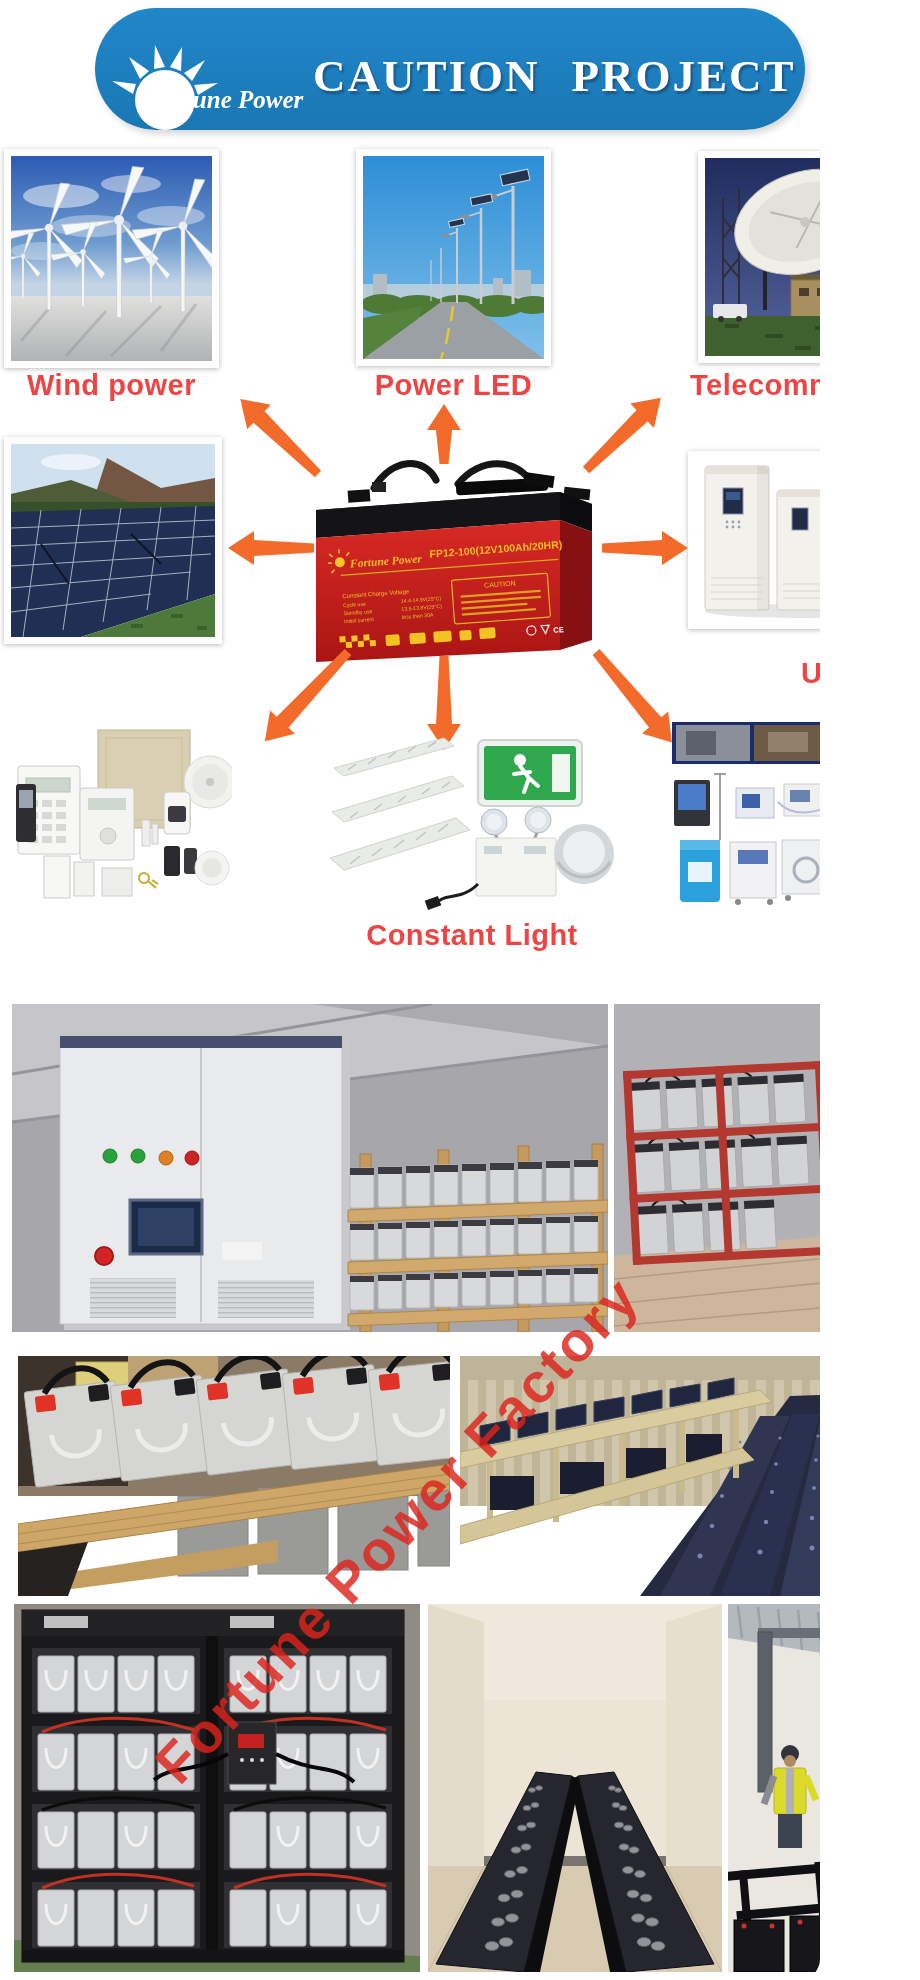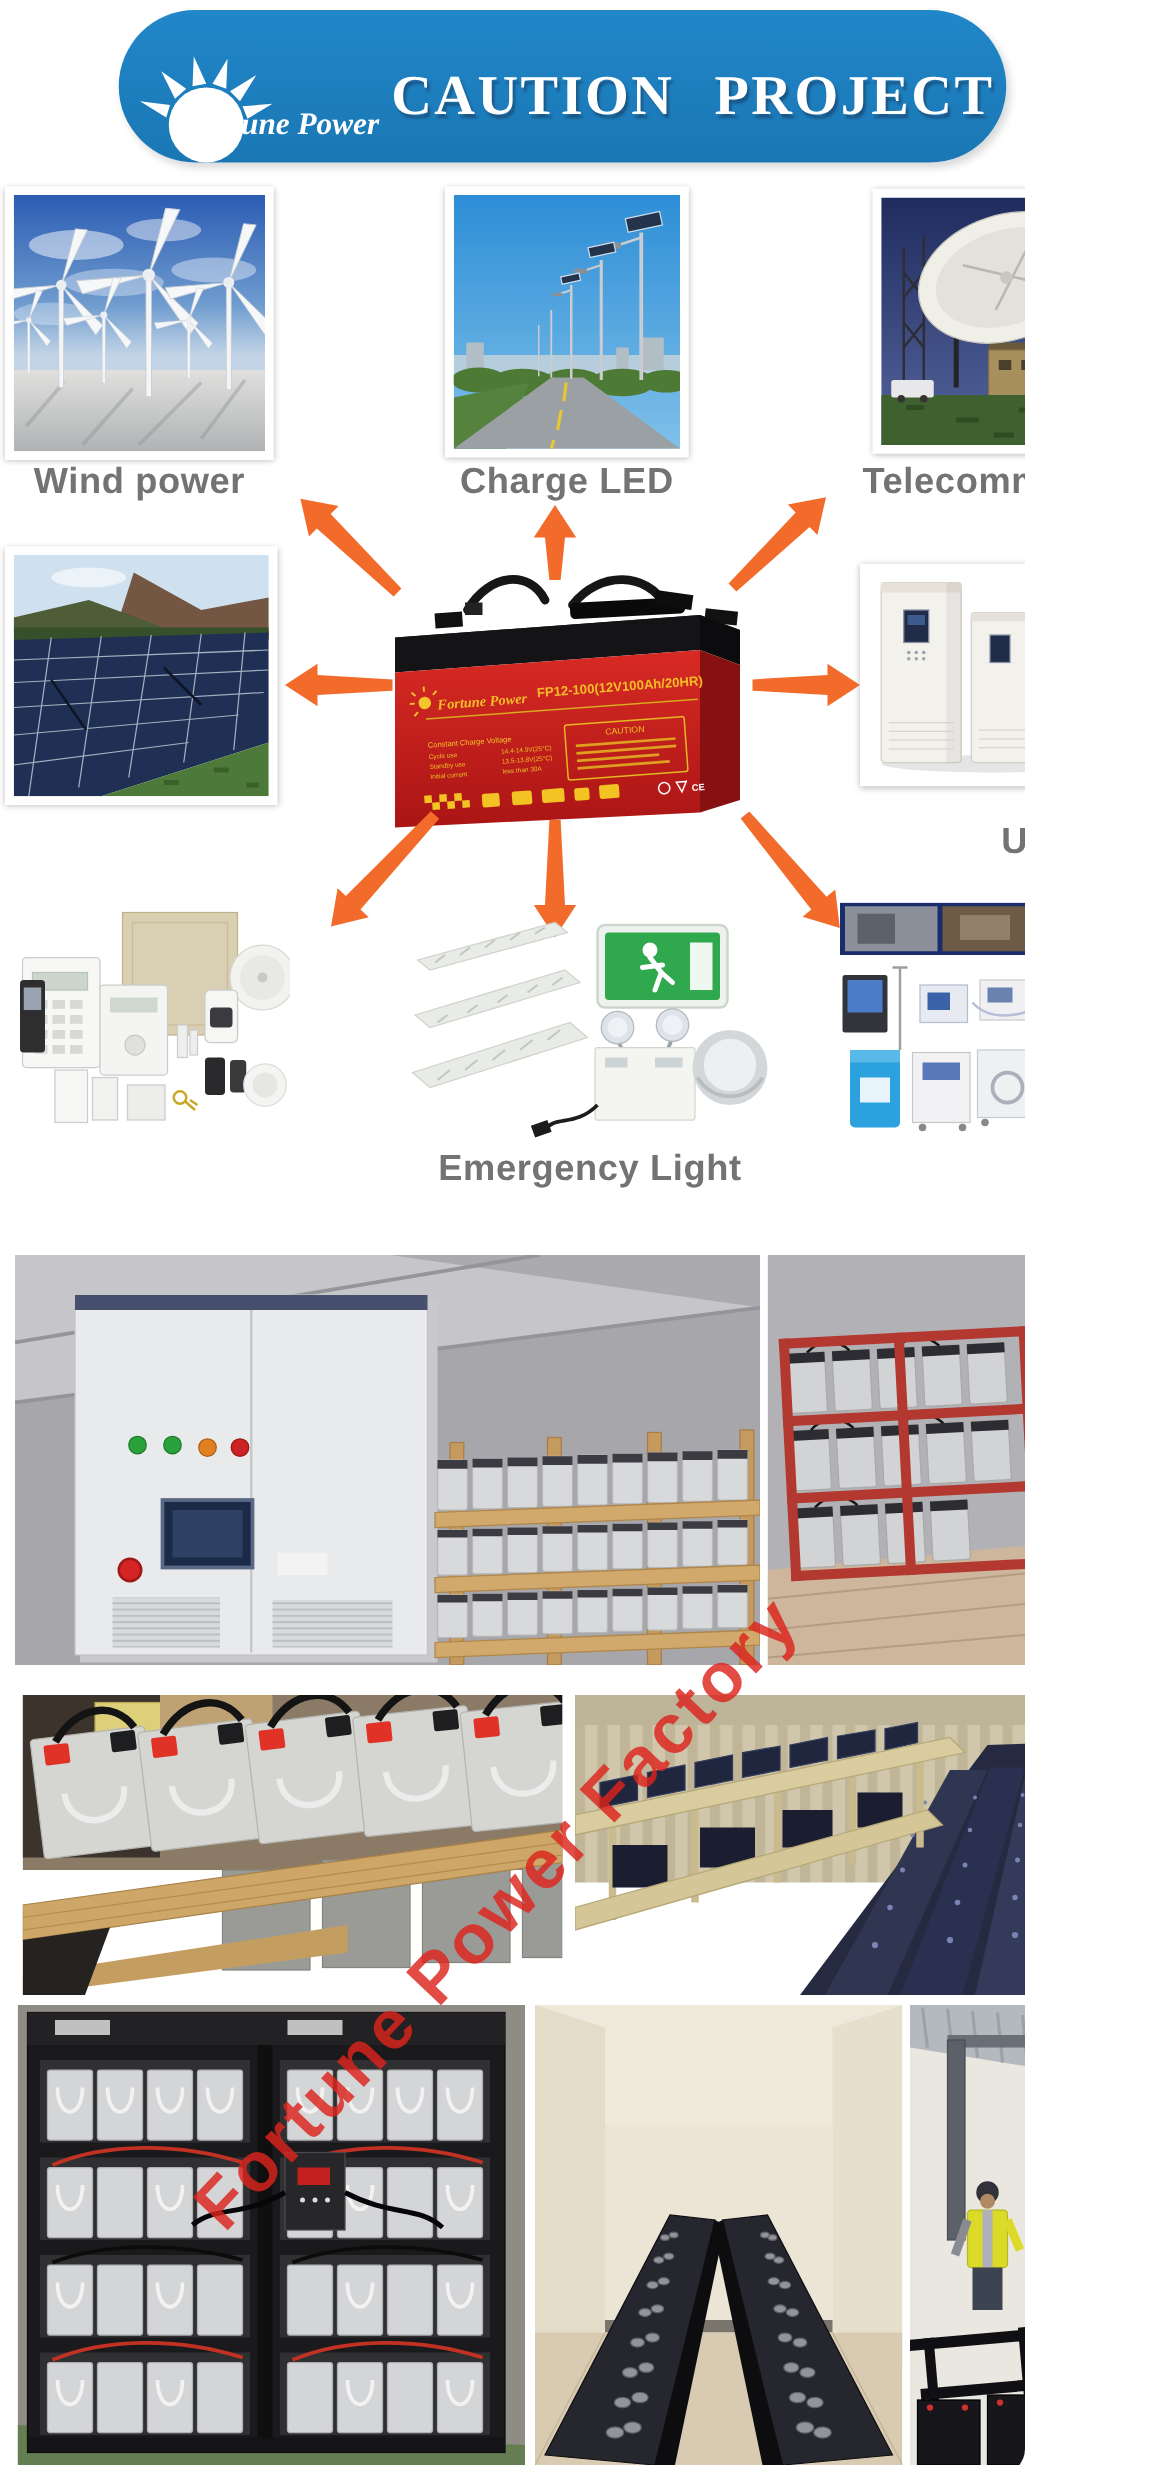--- a/index.html
+++ b/index.html
@@ -2,21 +2,21 @@
 <html><head>
 <meta charset="utf-8">
 <style>
   html,body{margin:0;padding:0;background:#fff;}
   .page{position:relative;width:820px;height:1980px;background:#ffffff;font-family:"Liberation Sans",sans-serif;overflow:hidden;border-radius:21px;}
   .abs{position:absolute;}
   .photo{position:absolute;background:#fff;padding:7px;box-shadow:0 1px 5px rgba(0,0,0,.28);}
   .photo svg{display:block;}
   .fphoto{position:absolute;overflow:hidden;}
   .fphoto svg{display:block;}
-  .lbl{position:absolute;color:#737373;font-size:29px;font-weight:600;text-align:center;letter-spacing:.5px;line-height:34px;}
+  .lbl{position:absolute;color:#ef4444;font-size:29px;font-weight:600;text-align:center;letter-spacing:.5px;line-height:34px;}
   .banner{position:absolute;left:95px;top:8px;width:710px;height:122px;border-radius:62px;
           background:linear-gradient(180deg,#2187c9,#1a77b4);box-shadow:3px 4px 7px rgba(0,0,0,.16);}
   .brand{position:absolute;left:52px;top:78px;font-family:"Liberation Serif",serif;font-style:italic;font-weight:700;font-size:25px;color:#fff;white-space:nowrap;}
   .title{position:absolute;left:218px;top:42px;font-family:"Liberation Serif",serif;font-weight:700;font-size:45px;color:#fff;
          text-shadow:2px 3px 2px rgba(25,55,90,.55);letter-spacing:2px;white-space:nowrap;}
   .title .w2{margin-left:32px;}
   .watermark{position:absolute;left:-78px;top:1497px;width:950px;text-align:center;font-size:56px;font-weight:700;
              color:rgba(221,35,28,.82);letter-spacing:3px;transform:rotate(-46.5deg);z-index:6;white-space:nowrap;pointer-events:none;}
   .arrows{position:absolute;left:0;top:380px;width:920px;height:400px;pointer-events:none;}
 </style>
@@ -185,21 +185,21 @@
           <rect x="150" y="180" width="18" height="4"></rect>
           <rect x="90" y="188" width="16" height="4"></rect>
         </g>
       <rect x="8" y="146" width="34" height="14" rx="2" fill="#e8e8ea"></rect>
       <circle cx="16" cy="161" r="3" fill="#333"></circle>
         <circle cx="34" cy="161" r="3" fill="#333"></circle>
     </svg>
   </div>
 
   <div class="lbl" style="left:4px;top:368px;width:215px">Wind power</div>
-  <div class="lbl" style="left:356px;top:368px;width:195px">Charge LED</div>
+  <div class="lbl" style="left:356px;top:368px;width:195px">Power LED</div>
   <div class="lbl" style="left:690px;top:368px;width:220px">Telecommunicate</div>
 
   <div class="photo" style="left:4px;top:437px">
     <svg width="204" height="193" viewBox="0 0 204 193">
       <rect width="204" height="64" fill="#cfe0ee"></rect>
       <ellipse cx="60" cy="18" rx="30" ry="8" fill="#fff" opacity=".6"></ellipse>
       <polygon points="96,14 150,44 204,34 204,64 80,64" fill="#735742"></polygon>
       <polygon points="0,50 60,36 120,58 0,62" fill="#4e5c38"></polygon>
       <rect y="58" width="204" height="10" fill="#35502a"></rect>
       <polygon points="0,68 204,62 204,150 70,193 0,193" fill="#1f3054"></polygon>
@@ -516,21 +516,21 @@
       <path d="M106,80 C120,96 150,92 164,78" stroke="#b8bcd8" stroke-width="2" fill="none"></path>
       <g fill="#888">
           <circle cx="66" cy="180" r="3"></circle>
           <circle cx="98" cy="180" r="3"></circle>
           <circle cx="116" cy="176" r="3"></circle>
           <circle cx="152" cy="176" r="3"></circle>
         </g>
     </svg>
   </div>
 
-  <div class="lbl" style="left:328px;top:918px;width:288px">Emergency Light</div>
+  <div class="lbl" style="left:328px;top:918px;width:288px">Constant Light</div>
 
   <div class="fphoto" style="left:12px;top:1004px;width:596px;height:328px">
     <svg width="596" height="328" viewBox="0 0 596 328">
       <defs>
         <pattern id="f1vent" width="6" height="5" patternUnits="userSpaceOnUse">
           <rect width="6" height="5" fill="#d9dadc"></rect>
             <rect y="3" width="6" height="1.4" fill="#b9babc"></rect>
         </pattern>
       </defs>
       <rect width="596" height="328" fill="#a6a6ab"></rect>

